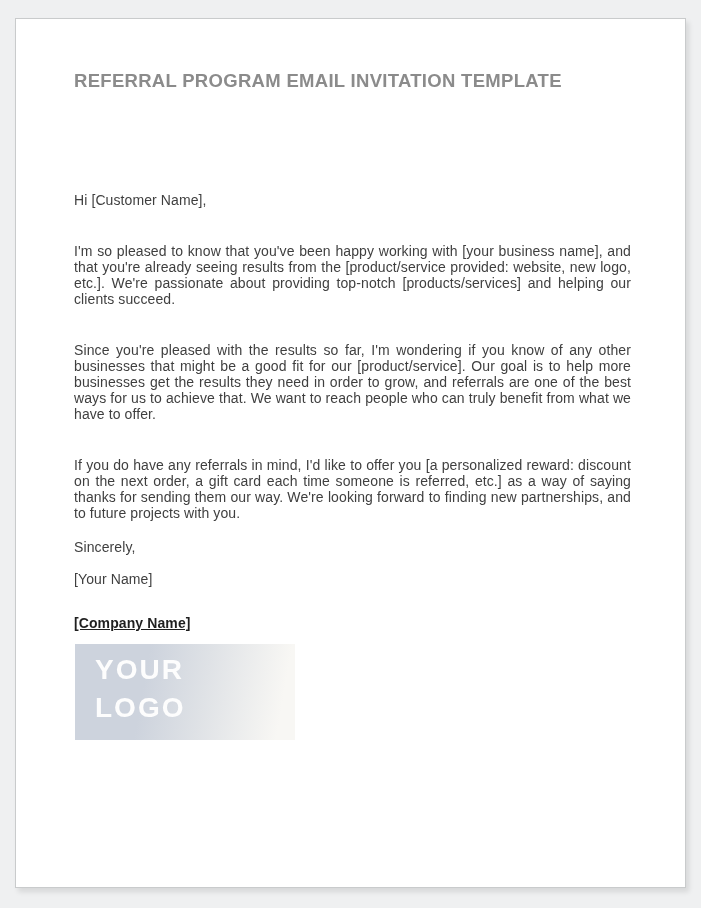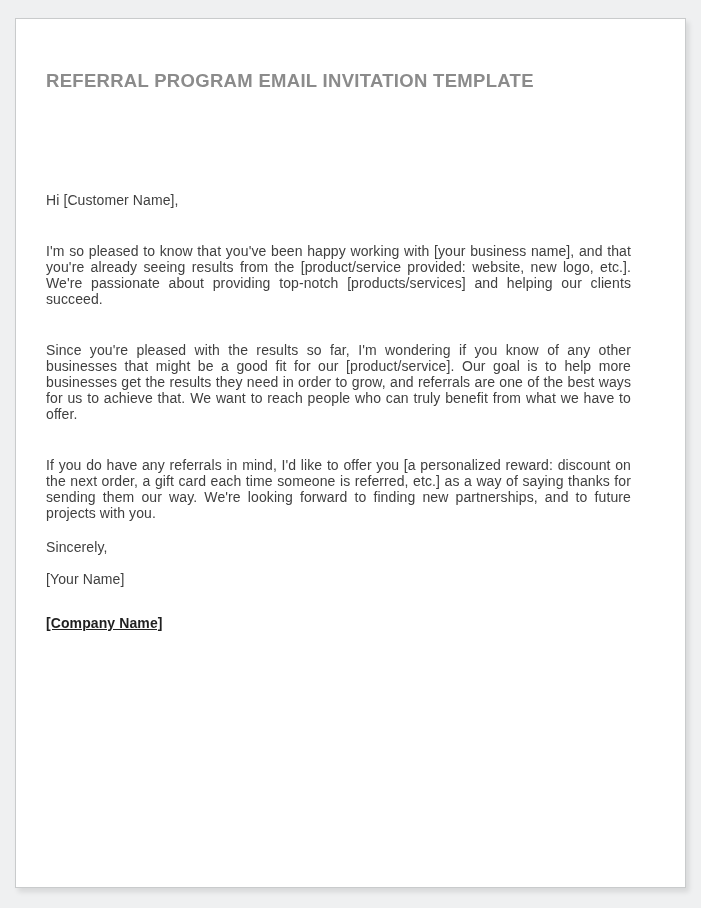--- a/index.html
+++ b/index.html
@@ -23,21 +23,21 @@
     left: 15px;
     top: 18px;
     width: 671px;
     height: 870px;
     background: var(--page-background, #ffffff);
     border: 1px solid var(--page-border, #c9cbcc);
     box-shadow: 3px 4px 5px rgba(0,0,0,0.10);
   }
 
   .content {
-    padding: 0 54px 0 30px;
+    padding: 0 54px 0 58px;
   }
 
   .doc-title {
     margin-top: 51px;
     font-size: 18.5px;
     font-weight: bold;
     letter-spacing: 0.3px;
     color: var(--title-text, #8b8b8b);
   }
 
@@ -116,16 +116,20 @@
 
       <p class="body-text para">If you do have any referrals in mind, I'd like to offer you [a personalized reward: discount on the next order, a gift card each time someone is referred, etc.] as a way of saying thanks for sending them our way. We're looking forward to finding new partnerships, and to future projects with you.</p>
 
       <p class="body-text closing">Sincerely,</p>
 
       <p class="body-text signature-name">[Your Name]</p>
 
       <p class="body-text company-line company-name">[Company Name]</p>
 
 
+      <div class="logo-box">
+        <div class="logo-line">YOUR</div>
+        <div class="logo-line">LOGO</div>
+      </div>
 
     </div>
   </div>
 </div>
 
 </body></html>

